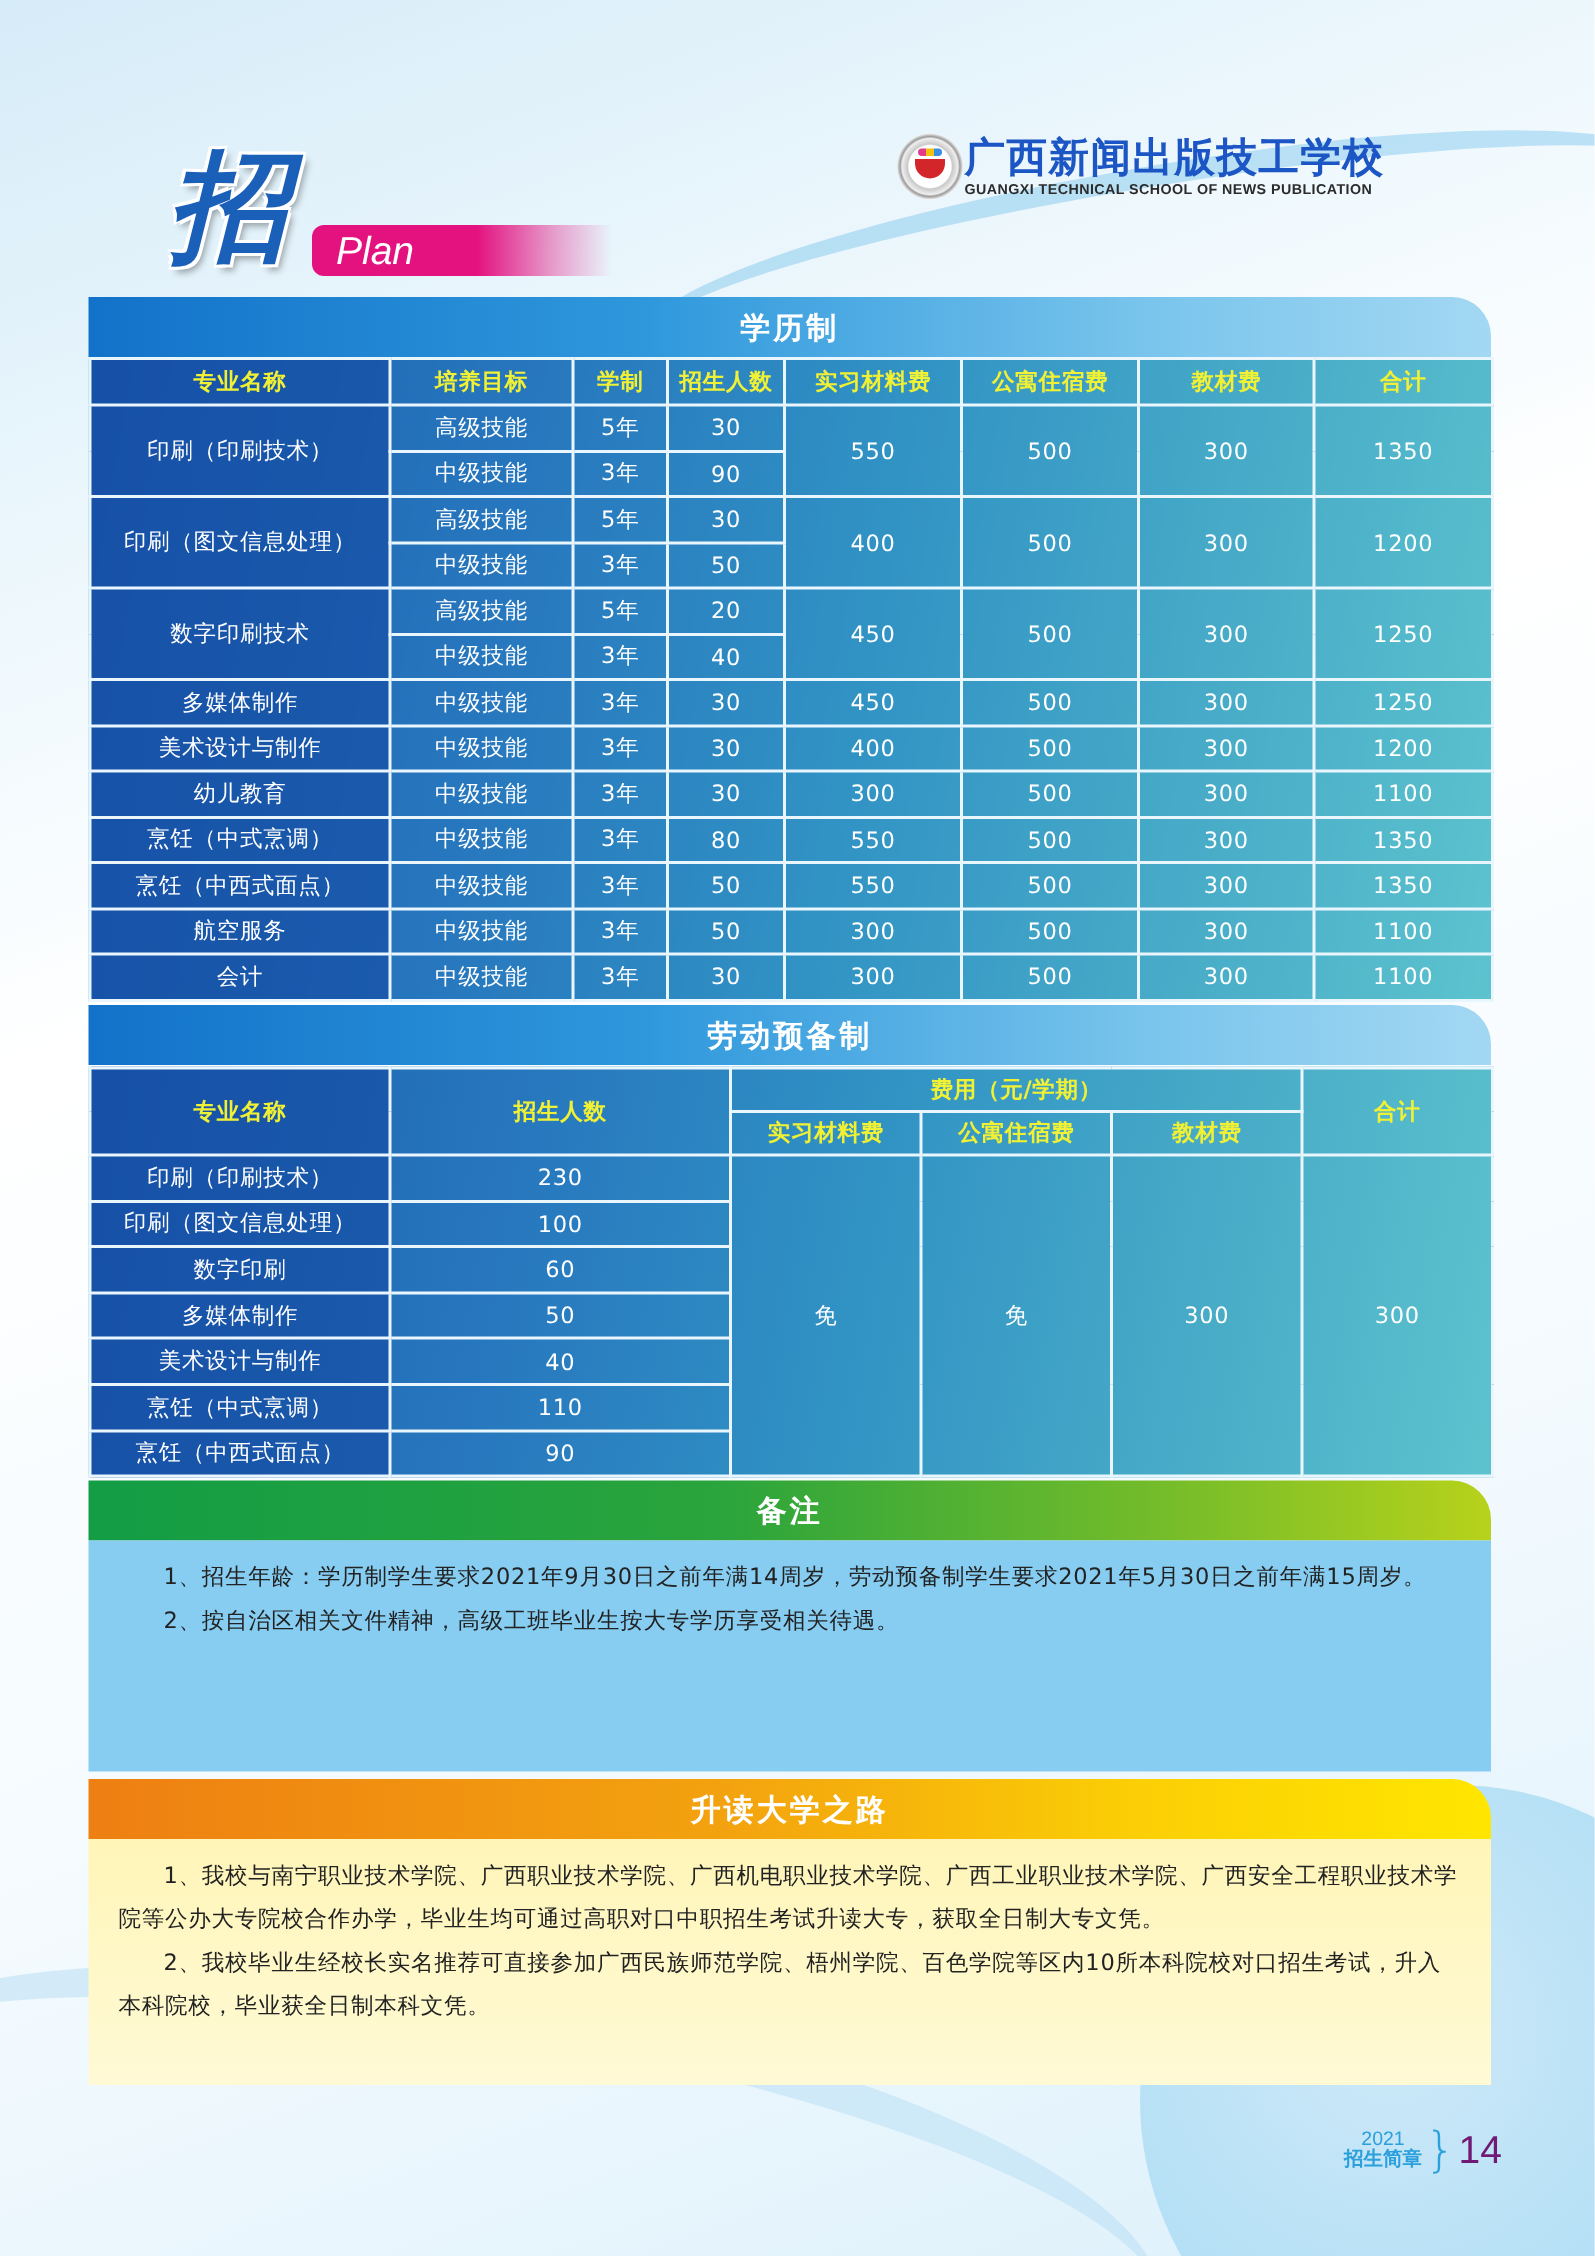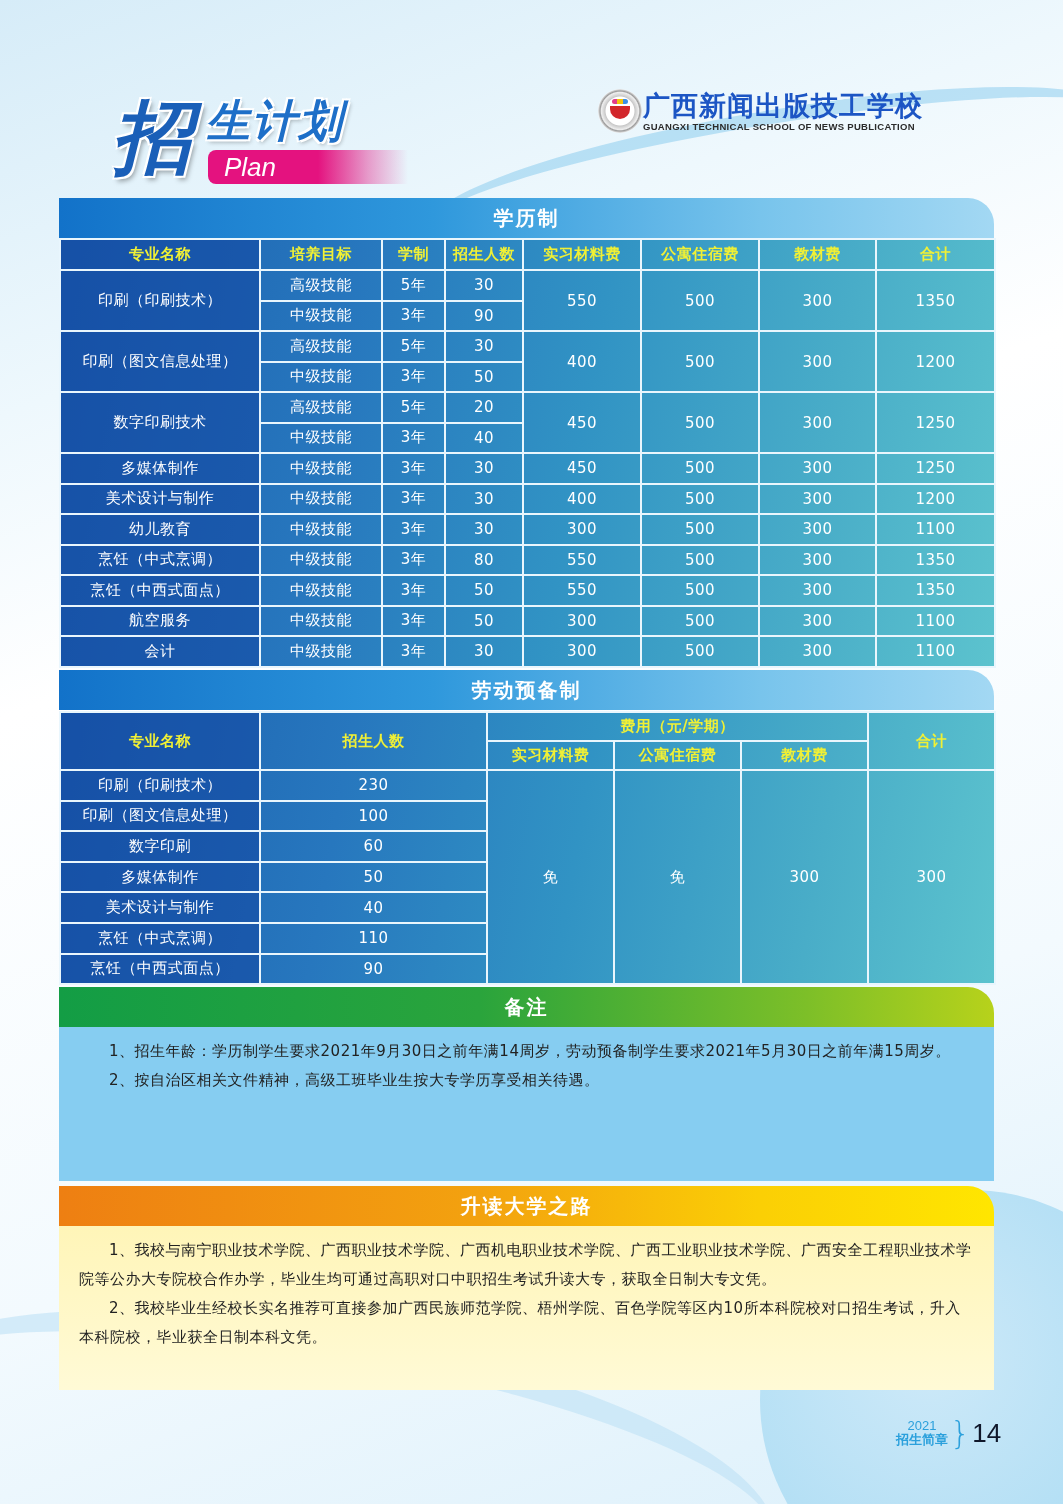--- a/index.html
+++ b/index.html
@@ -96,34 +96,33 @@
   .panel.notes { top: 1027px; height: 154px; background: #86cdf1; }
   .panel.uni { top: 1226px; height: 164px; background: linear-gradient(180deg, #fff5b8 0%, #fffad6 100%); }
   .panel p { text-indent: 2em; letter-spacing: 0.5px; }
 
   
   .footer { position: absolute; left: 896px; top: 1417px; display: flex; align-items: center; }
   .footer-left { text-align: center; line-height: 14px; }
   .footer-year { font-size: 13px; color: #2ba0dc; font-family: "Liberation Sans", sans-serif; }
   .footer-label { font-size: 13px; color: #2ba0dc; font-weight: bold; }
   .footer-brace { font-size: 32px; color: #2ba0dc; margin: 0 2px; font-weight: 300; line-height: 32px; }
-  .footer-page { font-size: 26px; color: #0f172a; font-family: "Liberation Sans", sans-serif; }
+  .footer-page { font-size: 26px; color: #701a75; font-family: "Liberation Sans", sans-serif; }
 </style>
 </head>
 <body>
 
 <div class="bg-swoosh1"></div>
 <div class="bg-swoosh2"></div>
 <div class="bg-oval"></div>
 
 <div class="title-wrap">
   <div class="plan-bar"></div>
   <span class="plan-text">Plan</span>
   <span class="title-big">招</span>
-  <span class="title-rest">生计划</span>
 </div>
 
 <div class="school-logo">
   <div class="school-emblem"></div>
   <div class="school-names">
     <div class="school-cn">广西新闻出版技工学校</div>
     <div class="school-en">GUANGXI TECHNICAL SCHOOL OF NEWS PUBLICATION</div>
   </div>
 </div>
 

